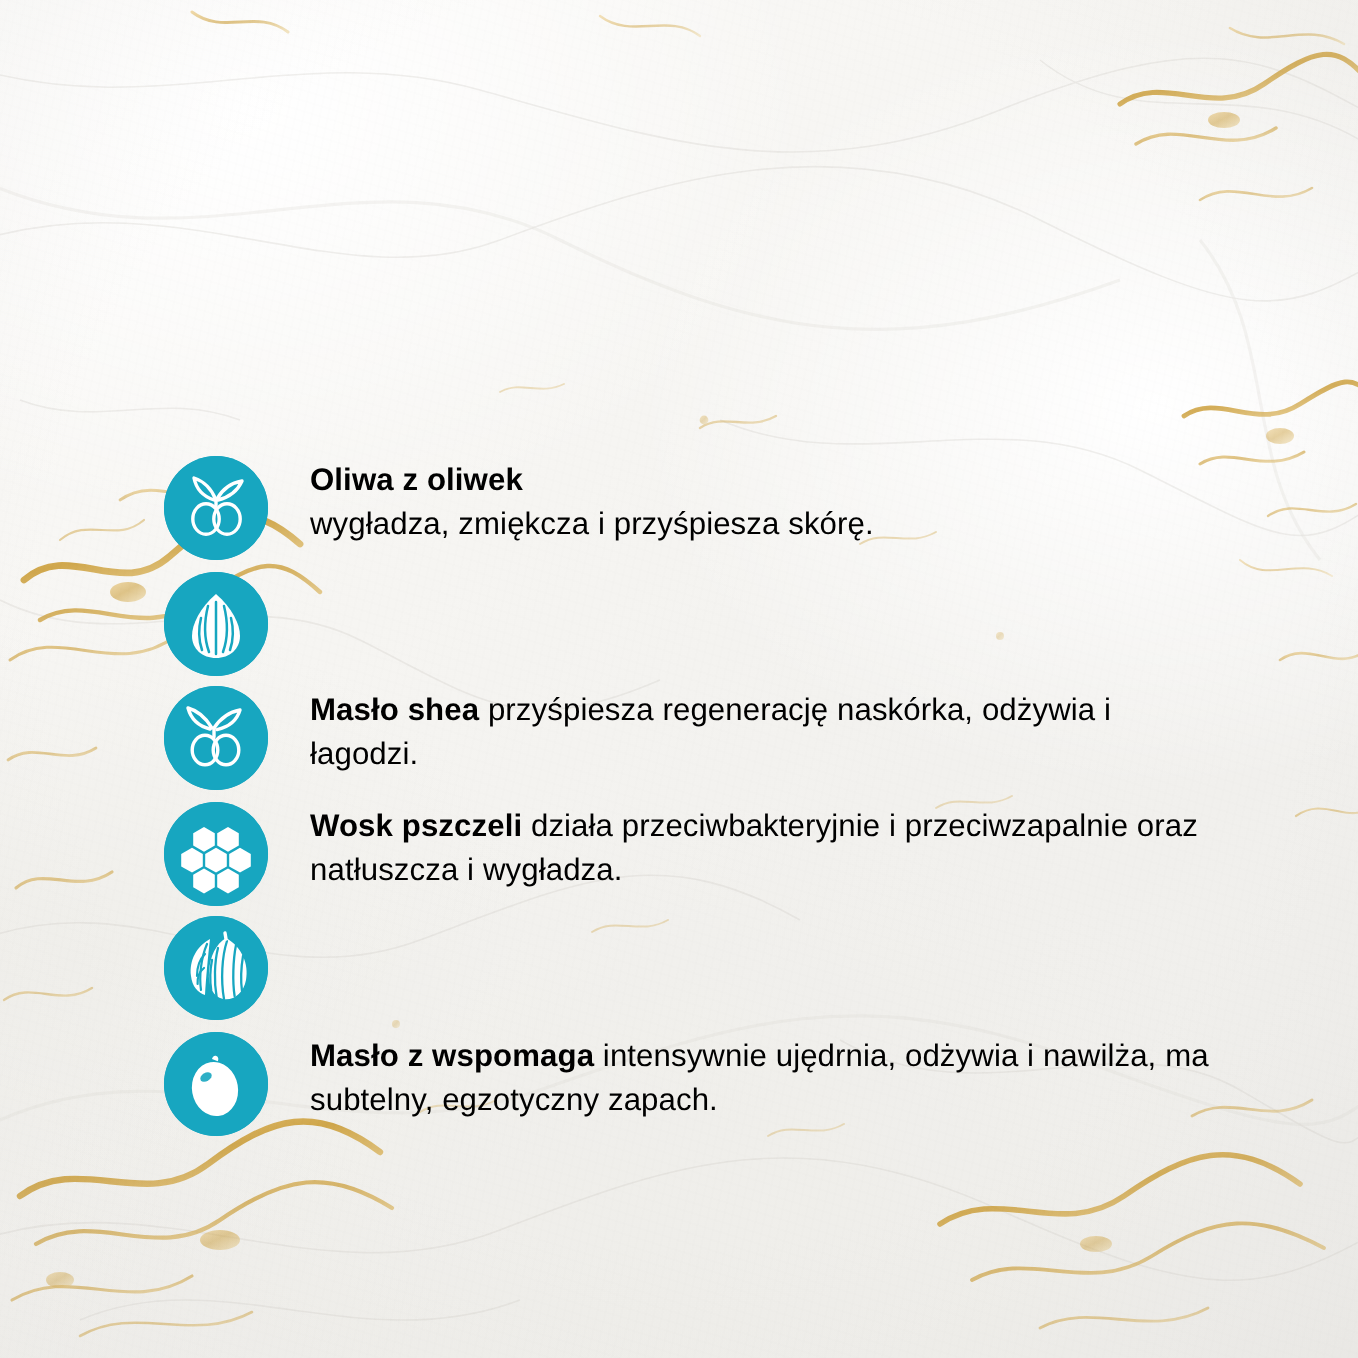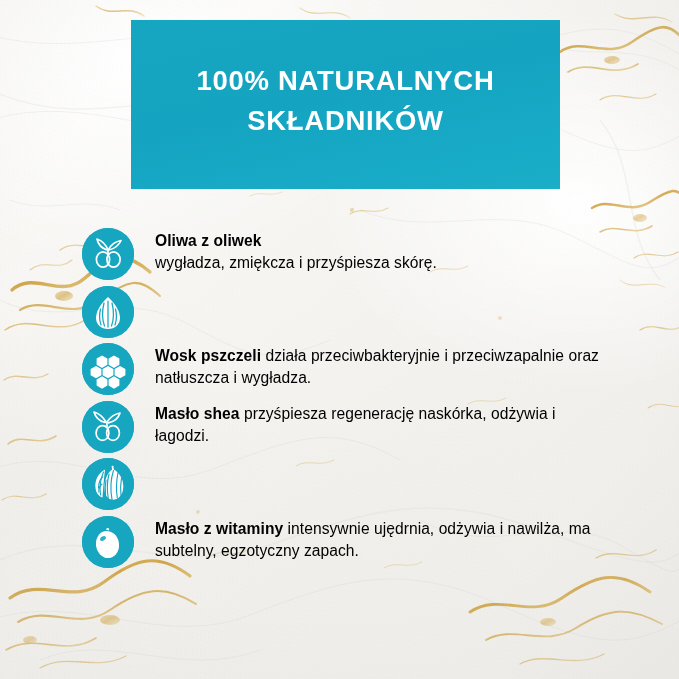--- a/index.html
+++ b/index.html
@@ -171,24 +171,20 @@
       <ellipse cx="30" cy="640" rx="7" ry="4" opacity=".45"></ellipse>
       <circle cx="352" cy="210" r="2.2" opacity=".35"></circle>
       <circle cx="500" cy="318" r="2" opacity=".3"></circle>
       <circle cx="198" cy="512" r="2" opacity=".3"></circle>
     </g>
   </svg>
 
   <div class="marble-grain"></div>
   <div class="vignette"></div>
 
-  <div class="banner">
-    <div class="banner-text">100% NATURALNYCH
-SKŁADNIKÓW</div>
-  </div>
 
   <div class="list">
 
     <div class="item">
       <div class="icon-wrap">
         <span class="icon-circle">
           <svg viewBox="0 0 52 52">
             <circle cx="26" cy="26" r="26" fill="#17a6c0"></circle>
             <g fill="none" stroke="#ffffff" stroke-width="1.7" stroke-linecap="round" stroke-linejoin="round">
               <path d="M26 22 C 24 17, 21 13, 15 11 C 16 16, 19 20, 25 22"></path>
@@ -214,20 +210,40 @@
             <path d="M26 11 C 34 18, 38 26, 38 32 C 38 38.5, 32.8 43 26 43 C 19.2 43, 14 38.5, 14 32 C 14 26, 18 18, 26 11 Z" fill="#ffffff"></path>
             <g stroke="#17a6c0" stroke-width="1.25" fill="none" stroke-linecap="round">
               <path d="M26 15 L 26 41"></path>
               <path d="M22 17 C 20 25, 20 33, 22.5 40"></path>
               <path d="M30 17 C 32 25, 32 33, 29.5 40"></path>
               <path d="M18.5 23 C 17 29, 17.3 34, 19 39"></path>
               <path d="M33.5 23 C 35 29, 34.7 34, 33 39"></path>
             </g>
           </svg>
         </span>
+      </div>
+    </div>
+
+    <div class="item">
+      <div class="icon-wrap">
+        <span class="icon-circle">
+          <svg viewBox="0 0 52 52">
+            <circle cx="26" cy="26" r="26" fill="#17a6c0"></circle>
+            <g fill="none" stroke="#ffffff" stroke-width="1.7" stroke-linecap="round" stroke-linejoin="round">
+              <path d="M24 21 C 21 16, 17.5 12.5, 12 11 C 13.5 16.5, 17 20, 23 21.5"></path>
+              <path d="M25 21 C 28 16.5, 32.5 13, 38 12 C 36.5 17, 32.5 20.5, 26.5 21.8"></path>
+              <path d="M25 22 L 25 25.5"></path>
+              <ellipse cx="20.5" cy="32" rx="6.4" ry="7.4"></ellipse>
+              <ellipse cx="31" cy="32" rx="6.4" ry="7.4"></ellipse>
+            </g>
+          </svg>
+        </span>
+      </div>
+      <div class="item-text">
+        <b>Masło shea</b><span> przyśpiesza regenerację naskórka, odżywia i łagodzi.</span>
       </div>
     </div>
 
     <div class="item">
       <div class="icon-wrap">
         <span class="icon-circle">
           <svg viewBox="0 0 52 52">
             <circle cx="26" cy="26" r="26" fill="#17a6c0"></circle>
             <g fill="#ffffff">
               <polygon points="20,12.5 25.4,15.6 25.4,21.8 20,24.9 14.6,21.8 14.6,15.6"></polygon>
@@ -244,40 +260,20 @@
       <div class="item-text">
         <b>Wosk pszczeli</b><span> działa przeciwbakteryjnie i przeciwzapalnie oraz natłuszcza i wygładza.</span>
       </div>
     </div>
 
     <div class="item">
       <div class="icon-wrap">
         <span class="icon-circle">
           <svg viewBox="0 0 52 52">
             <circle cx="26" cy="26" r="26" fill="#17a6c0"></circle>
-            <g fill="none" stroke="#ffffff" stroke-width="1.7" stroke-linecap="round" stroke-linejoin="round">
-              <path d="M24 21 C 21 16, 17.5 12.5, 12 11 C 13.5 16.5, 17 20, 23 21.5"></path>
-              <path d="M25 21 C 28 16.5, 32.5 13, 38 12 C 36.5 17, 32.5 20.5, 26.5 21.8"></path>
-              <path d="M25 22 L 25 25.5"></path>
-              <ellipse cx="20.5" cy="32" rx="6.4" ry="7.4"></ellipse>
-              <ellipse cx="31" cy="32" rx="6.4" ry="7.4"></ellipse>
-            </g>
-          </svg>
-        </span>
-      </div>
-      <div class="item-text">
-        <b>Masło shea</b><span> przyśpiesza regenerację naskórka, odżywia i łagodzi.</span>
-      </div>
-    </div>
-
-    <div class="item">
-      <div class="icon-wrap">
-        <span class="icon-circle">
-          <svg viewBox="0 0 52 52">
-            <circle cx="26" cy="26" r="26" fill="#17a6c0"></circle>
 
             <path d="M23 11.5 C 16.5 15, 12.5 22, 13.5 30 C 14 35, 17 38.5, 20.5 39.5 C 21 31, 22 20, 23 11.5 Z" fill="#ffffff"></path>
             <g stroke="#17a6c0" stroke-width="1.1" fill="none" stroke-linecap="round">
               <path d="M21.5 14 C 18.5 21, 17.5 30, 18.5 37"></path>
               <path d="M20.5 19 C 17.5 22, 16.5 26, 16.5 30"></path>
               <path d="M20 26 C 17.5 28, 16.6 31, 16.8 34"></path>
             </g>
 
             <path d="M31 11 C 39 15.5, 42.5 24, 41 32 C 39.8 38.5, 34.8 42.5, 29.5 41.5 C 24.5 40.5, 22 35, 22.5 28 C 23 20, 26 14, 31 11 Z" fill="#ffffff"></path>
             <g stroke="#17a6c0" stroke-width="1.15" fill="none" stroke-linecap="round">
@@ -301,18 +297,18 @@
             <circle cx="26" cy="26" r="26" fill="#17a6c0"></circle>
             <g fill="#ffffff">
               <path d="M24 13.5 C 24.2 12.3, 25.2 11.6, 26.2 12 C 27.2 12.4, 27.4 13.6, 26.9 14.6 Z"></path>
               <ellipse cx="25.5" cy="28.5" rx="11.5" ry="13.6" transform="rotate(-10 25.5 28.5)"></ellipse>
             </g>
             <ellipse cx="21" cy="22.5" rx="3.1" ry="2.1" transform="rotate(-32 21 22.5)" fill="#17a6c0" opacity=".9"></ellipse>
           </svg>
         </span>
       </div>
       <div class="item-text">
-        <b>Masło z witaminy</b><span> intensywnie ujędrnia, odżywia i nawilża, ma subtelny, egzotyczny zapach.</span>
+        <b>Masło z wspomaga</b><span> intensywnie ujędrnia, odżywia i nawilża, ma subtelny, egzotyczny zapach.</span>
       </div>
     </div>
 
   </div>
 </div>
 
 </body></html>

